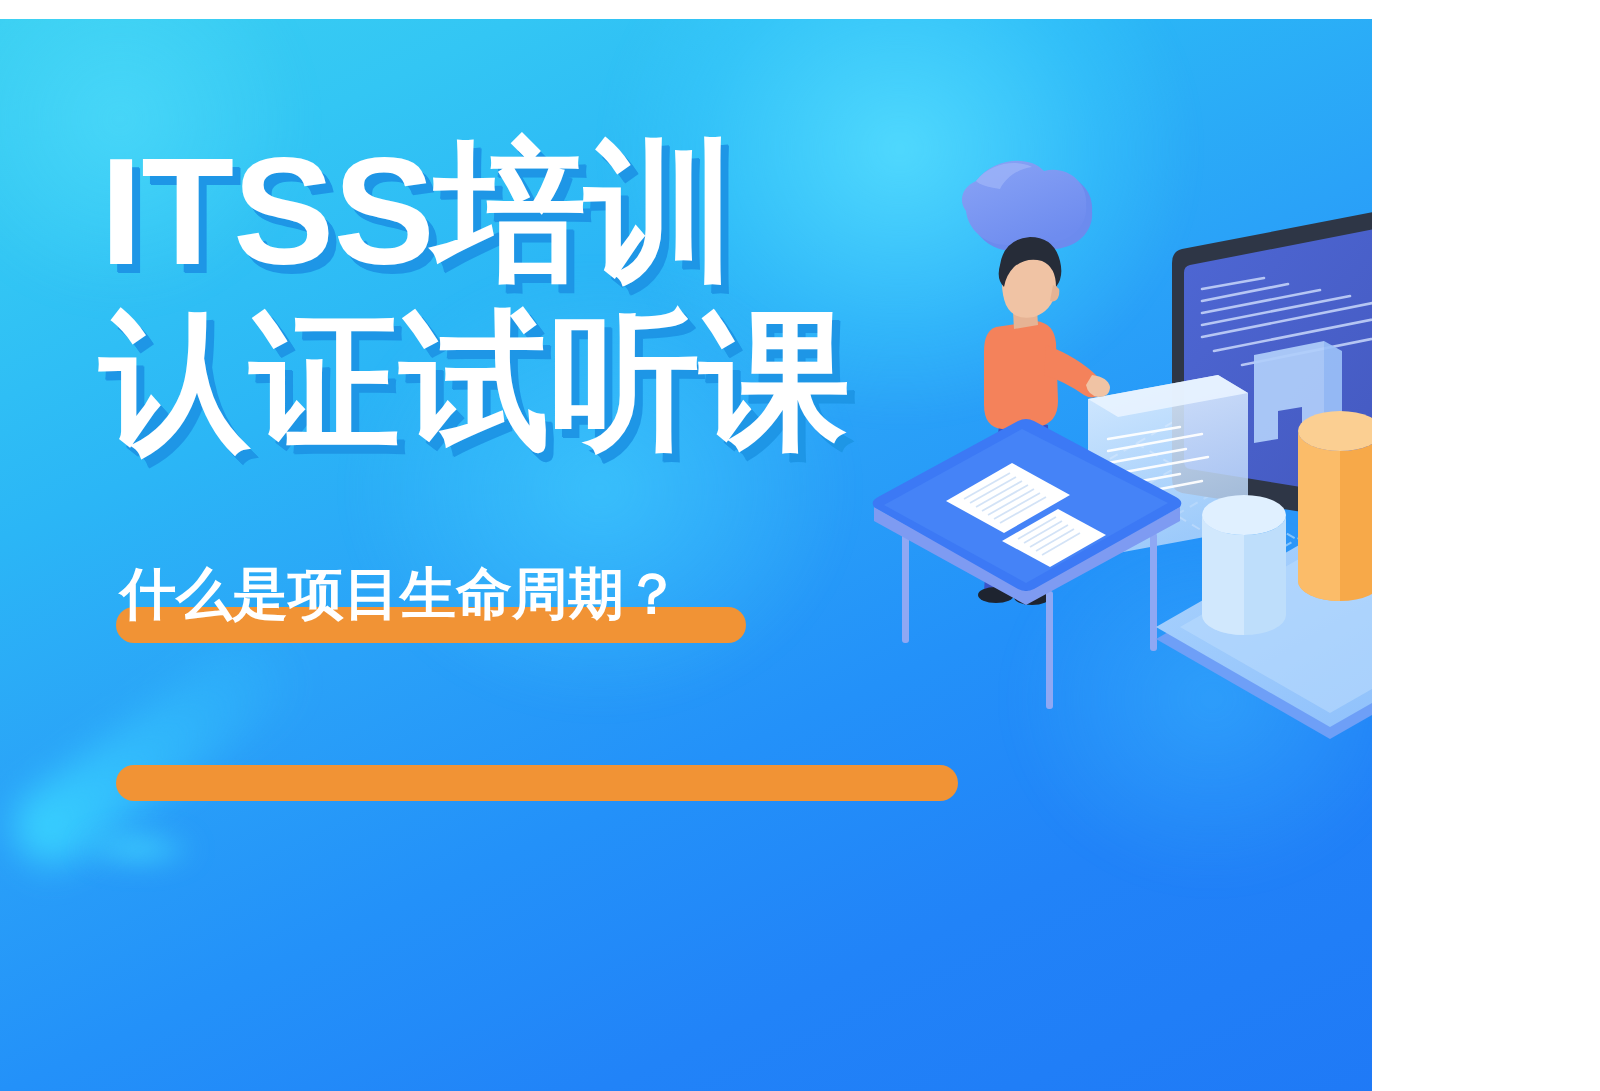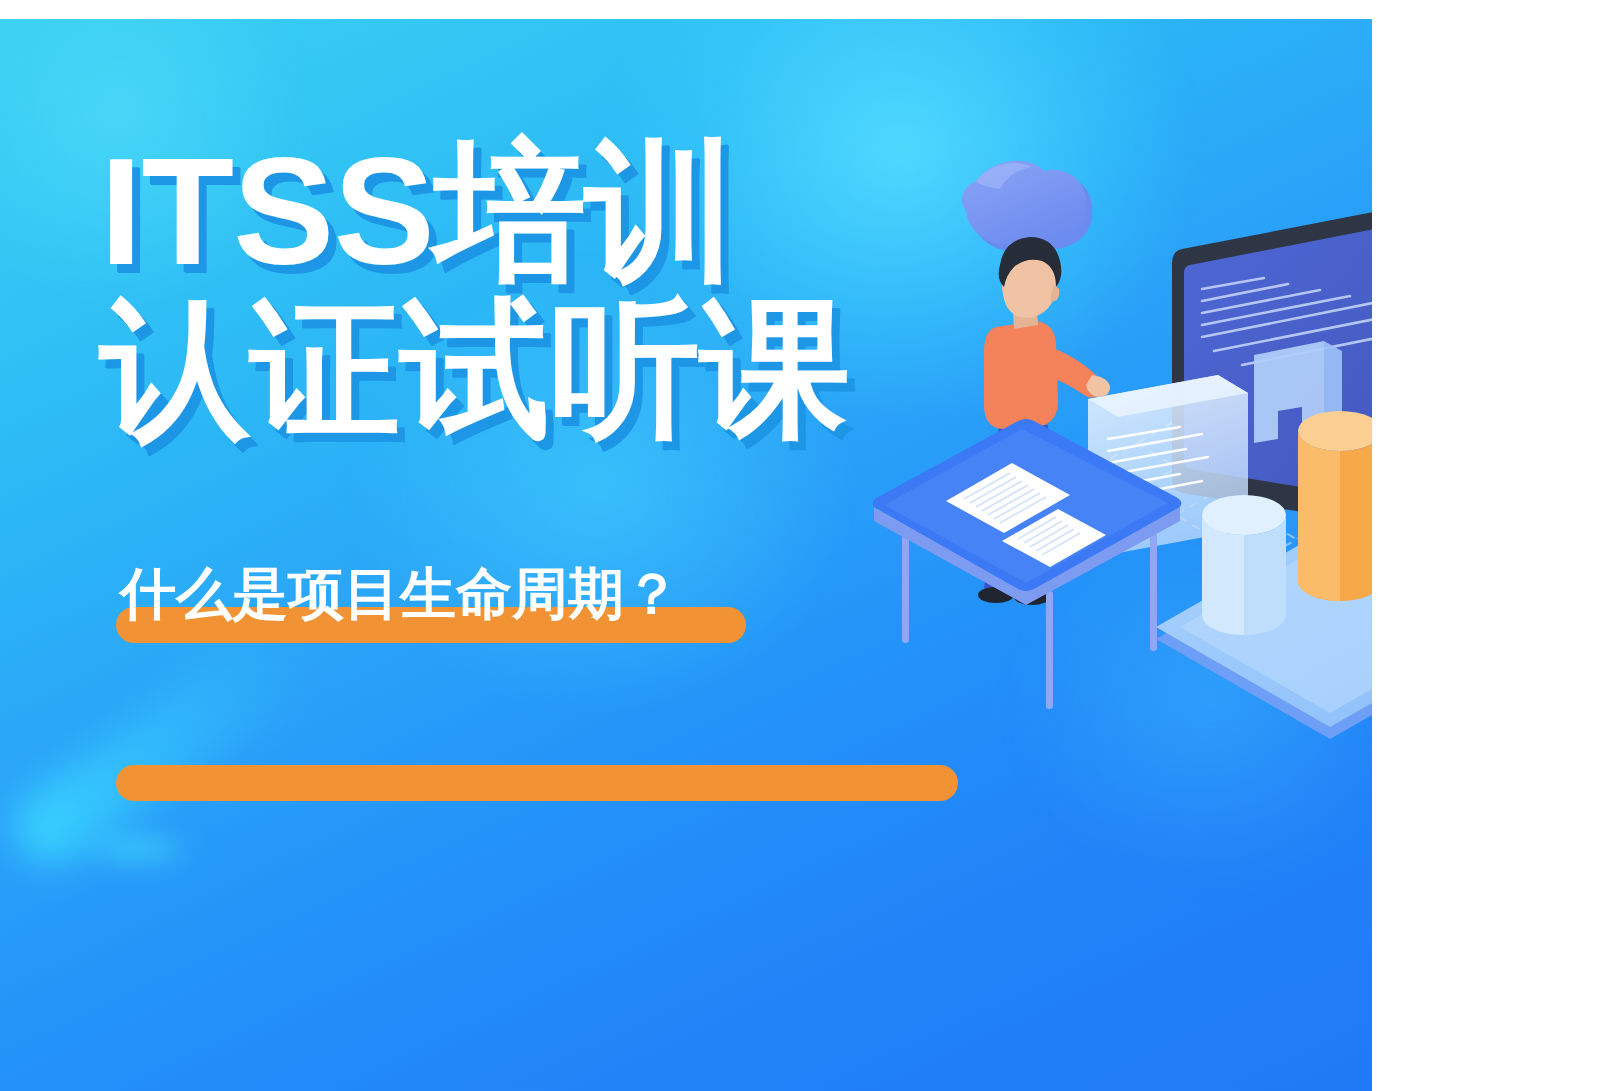--- a/index.html
+++ b/index.html
@@ -92,21 +92,21 @@
     color:#ffffff;
     font-weight:900;
     font-size:152px;
     line-height:152px;
     letter-spacing:-1px;
     white-space:nowrap;
     text-shadow:
       7px 8px 0 #1E96E6,
       8px 9px 0 #1E96E6;
   }
-  .hl-line.l2{ margin-top:18px; font-size:150px; letter-spacing:0px;font-family:Liberation Mono, monospace; }
+  .hl-line.l2{ margin-top:18px; font-size:150px; letter-spacing:0px; }
 
   
   .subs{
     position:absolute;
     left:116px; top:536px;
     z-index:6;
   }
   .sub-row{
     position:relative;
     display:block;

